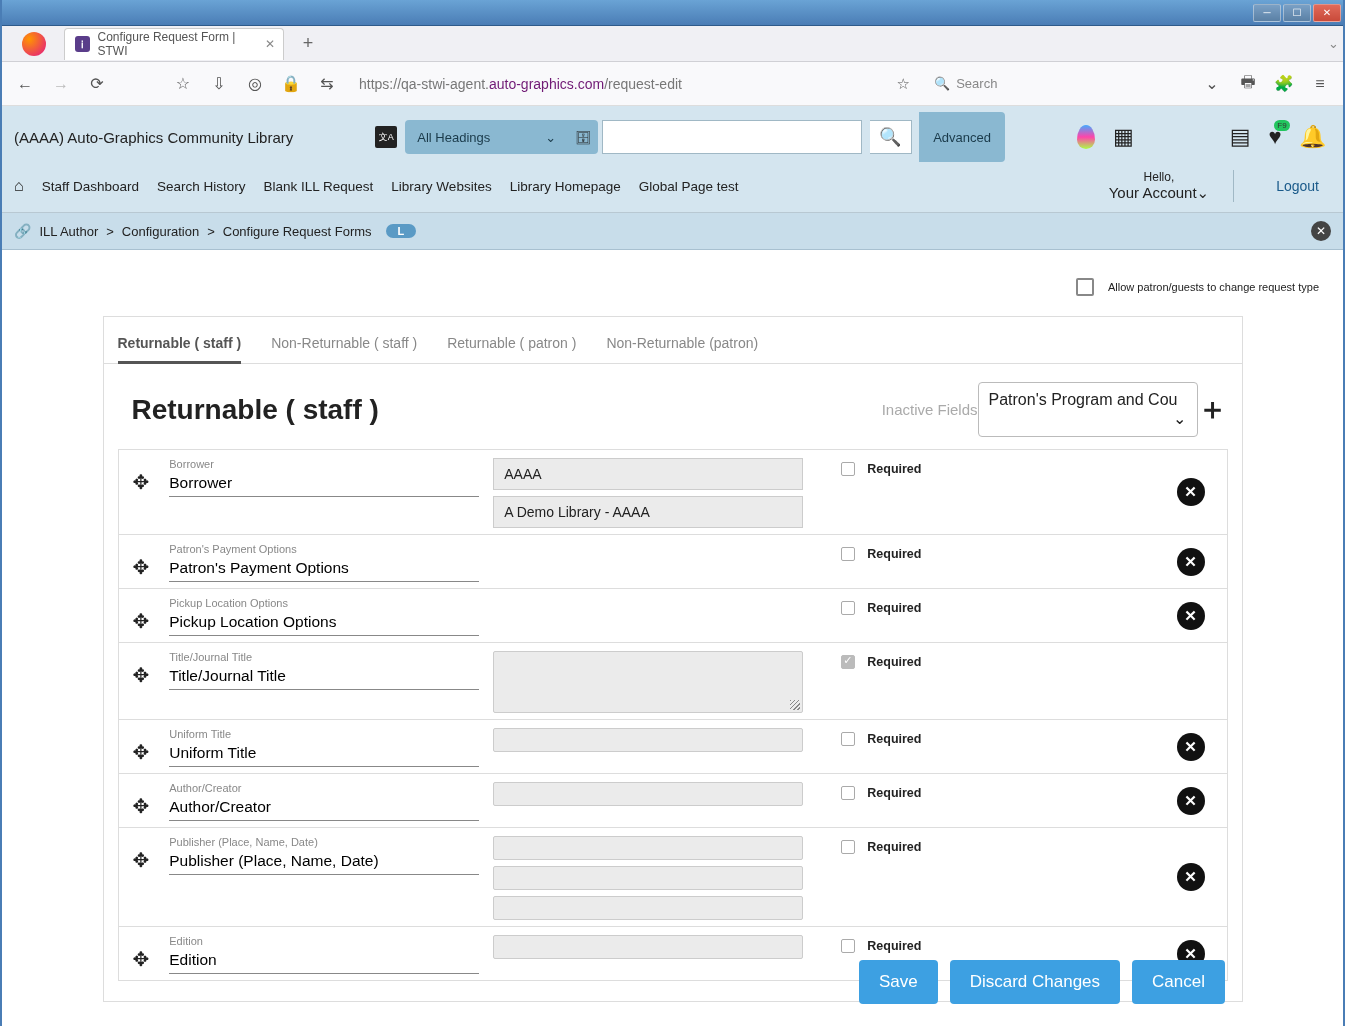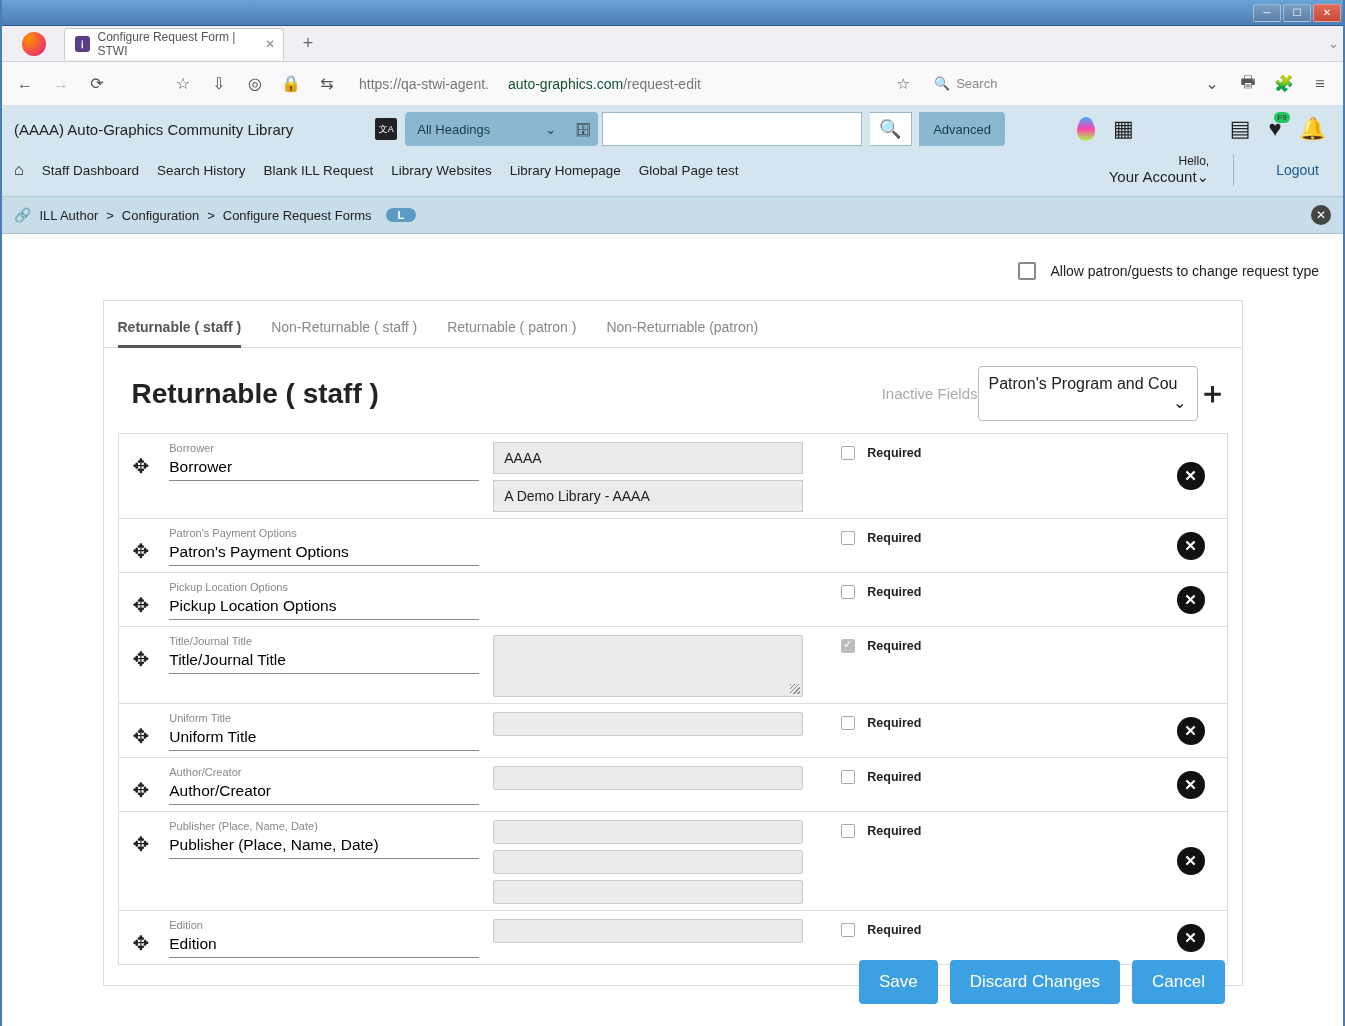--- a/index.html
+++ b/index.html
@@ -60,21 +60,21 @@
   border-bottom: 1px solid #ddd;
   display: flex;
   align-items: center;
   padding: 0 10px;
   gap: 10px;
 }
 .nav-icon { width: 26px; height: 26px; display: flex; align-items: center; justify-content: center; color: #555; font-size: 16px; border-radius: 4px; }
 .nav-icon.disabled { color: #bbb; }
 .url-area { display:flex; align-items:center; gap:6px; flex:1; border: 1px solid transparent; border-radius: 4px; padding: 2px 8px; }
 .url-text { flex: 1; color: #777; font-size: 14px; }
-.url-text .dark { color: #14532d; margin-left: 19px; }
+.url-text .dark { color: #701a75; }
 .search-area { display:flex; align-items:center; gap:6px; width: 260px; border: 1px solid transparent; padding: 2px 4px; color:#888; }
 .ff-icon { color:#555; font-size:15px; }
 
 
 .app-header {
   background: #d4e5ef;
   border-bottom: 1px solid #b8c8d2;
   padding: 6px 8px 0 8px;
 }
 .app-header-top { display: flex; align-items: center; gap: 8px; }
@@ -85,46 +85,46 @@
   border-radius: 4px 0 0 4px;
   height: 34px;
   display: flex; align-items: center;
   padding: 0 12px; gap: 55px;
   color: #1a3a4a;
   font-size: 13px;
 }
 .db-icon { width: 30px; height: 34px; background:#8ab8d1; display:flex; align-items:center; justify-content:center; color:#222; border-radius: 0 4px 4px 0; margin-left:-8px;}
 .big-search { flex: 1; max-width: 260px; height: 34px; background:#fff; border:1px solid #a0b8c5; margin-left:-4px; }
 .search-btn { width:42px; height:34px; background:#fff; border:1px solid #a0b8c5; border-left:none; display:flex; align-items:center; justify-content:center; color:#4a8ab2; font-size:18px;}
-.advanced-btn { height:34px; background:#8ab8d1; padding:0 14px; display:flex; align-items:center; border-radius: 0 4px 4px 0; margin-left:-1px; color:#1a3a4a;}
+.advanced-btn { height:50px; background:#8ab8d1; padding:0 14px; display:flex; align-items:center; border-radius: 0 4px 4px 0; margin-left:-1px; color:#1a3a4a;}
 .top-icons { margin-left: auto; display:flex; align-items:center; gap: 18px; padding-right:8px;}
 .top-icon { font-size: 22px; color:#222; position:relative; }
 .balloon { width:18px; height:24px; background: linear-gradient(#4af,#f4a,#af4); border-radius: 50% 50% 50% 50% / 60% 60% 40% 40%; }
 .heart-badge { position:absolute; top:-4px; right:-8px; background:#22c55e; border-radius:6px; font-size:8px; padding:1px 3px; color:#333;}
 
 .app-nav { display:flex; align-items:center; padding: 8px 4px 10px 4px; gap: 18px; font-size: 13.5px; color:#222; }
 .app-nav .spacer { flex:1; }
-.account-block { text-align:right; font-size:12px; padding-right: 24px; border-right: 1px solid #a0b8c5; }
+.account-block { text-align:center; font-size:12px; padding-right: 24px; border-right: 1px solid #a0b8c5; }
 .account-block .your { font-size: 15px; }
 .logout-link { color:#1a5a8a; padding-left: 24px; padding-right: 12px; font-size:14px;}
 
 .breadcrumb-bar {
   background: #c8ddea;
   border-bottom: 1px solid #a8c0d0;
   padding: 8px 12px;
   display:flex; align-items:center; gap:8px;
   font-size: 13px;
 }
 .bc-chain { font-size:14px; color:#555; }
 .bc-badge { background:#5a9ac5; color:#fff; border-radius: 10px; padding: 1px 12px; font-size:11px; font-weight:bold; margin-left:6px;}
 .bc-close { margin-left:auto; width:20px; height:20px; border-radius:50%; background:#444; color:#fff; display:flex; align-items:center; justify-content:center; font-size:12px;}
 
 .content-area { background:#fff; padding: 20px 14px 0 14px; height: calc(1026px - 26px - 36px - 44px - 76px - 34px); overflow-y: auto; position:relative;}
 
-.top-option { display:flex; justify-content:flex-end; align-items:center; gap: 14px; padding: 8px 10px 20px 0; font-size:14px;}
+.top-option { display:flex; justify-content:flex-end; align-items:center; gap: 14px; padding: 8px 10px 20px 0; font-size:11px;}
 .cbx { width:18px; height:18px; border:2px solid #888; border-radius:2px; display:inline-block; }
 
 .form-card {
   border: 1px solid #ddd;
   margin: 0 auto;
   max-width: 1140px;
   padding: 0;
 }
 
 .tabs-row { display:flex; border-bottom: 1px solid #ddd; padding: 18px 14px 0 14px; gap: 30px;}

